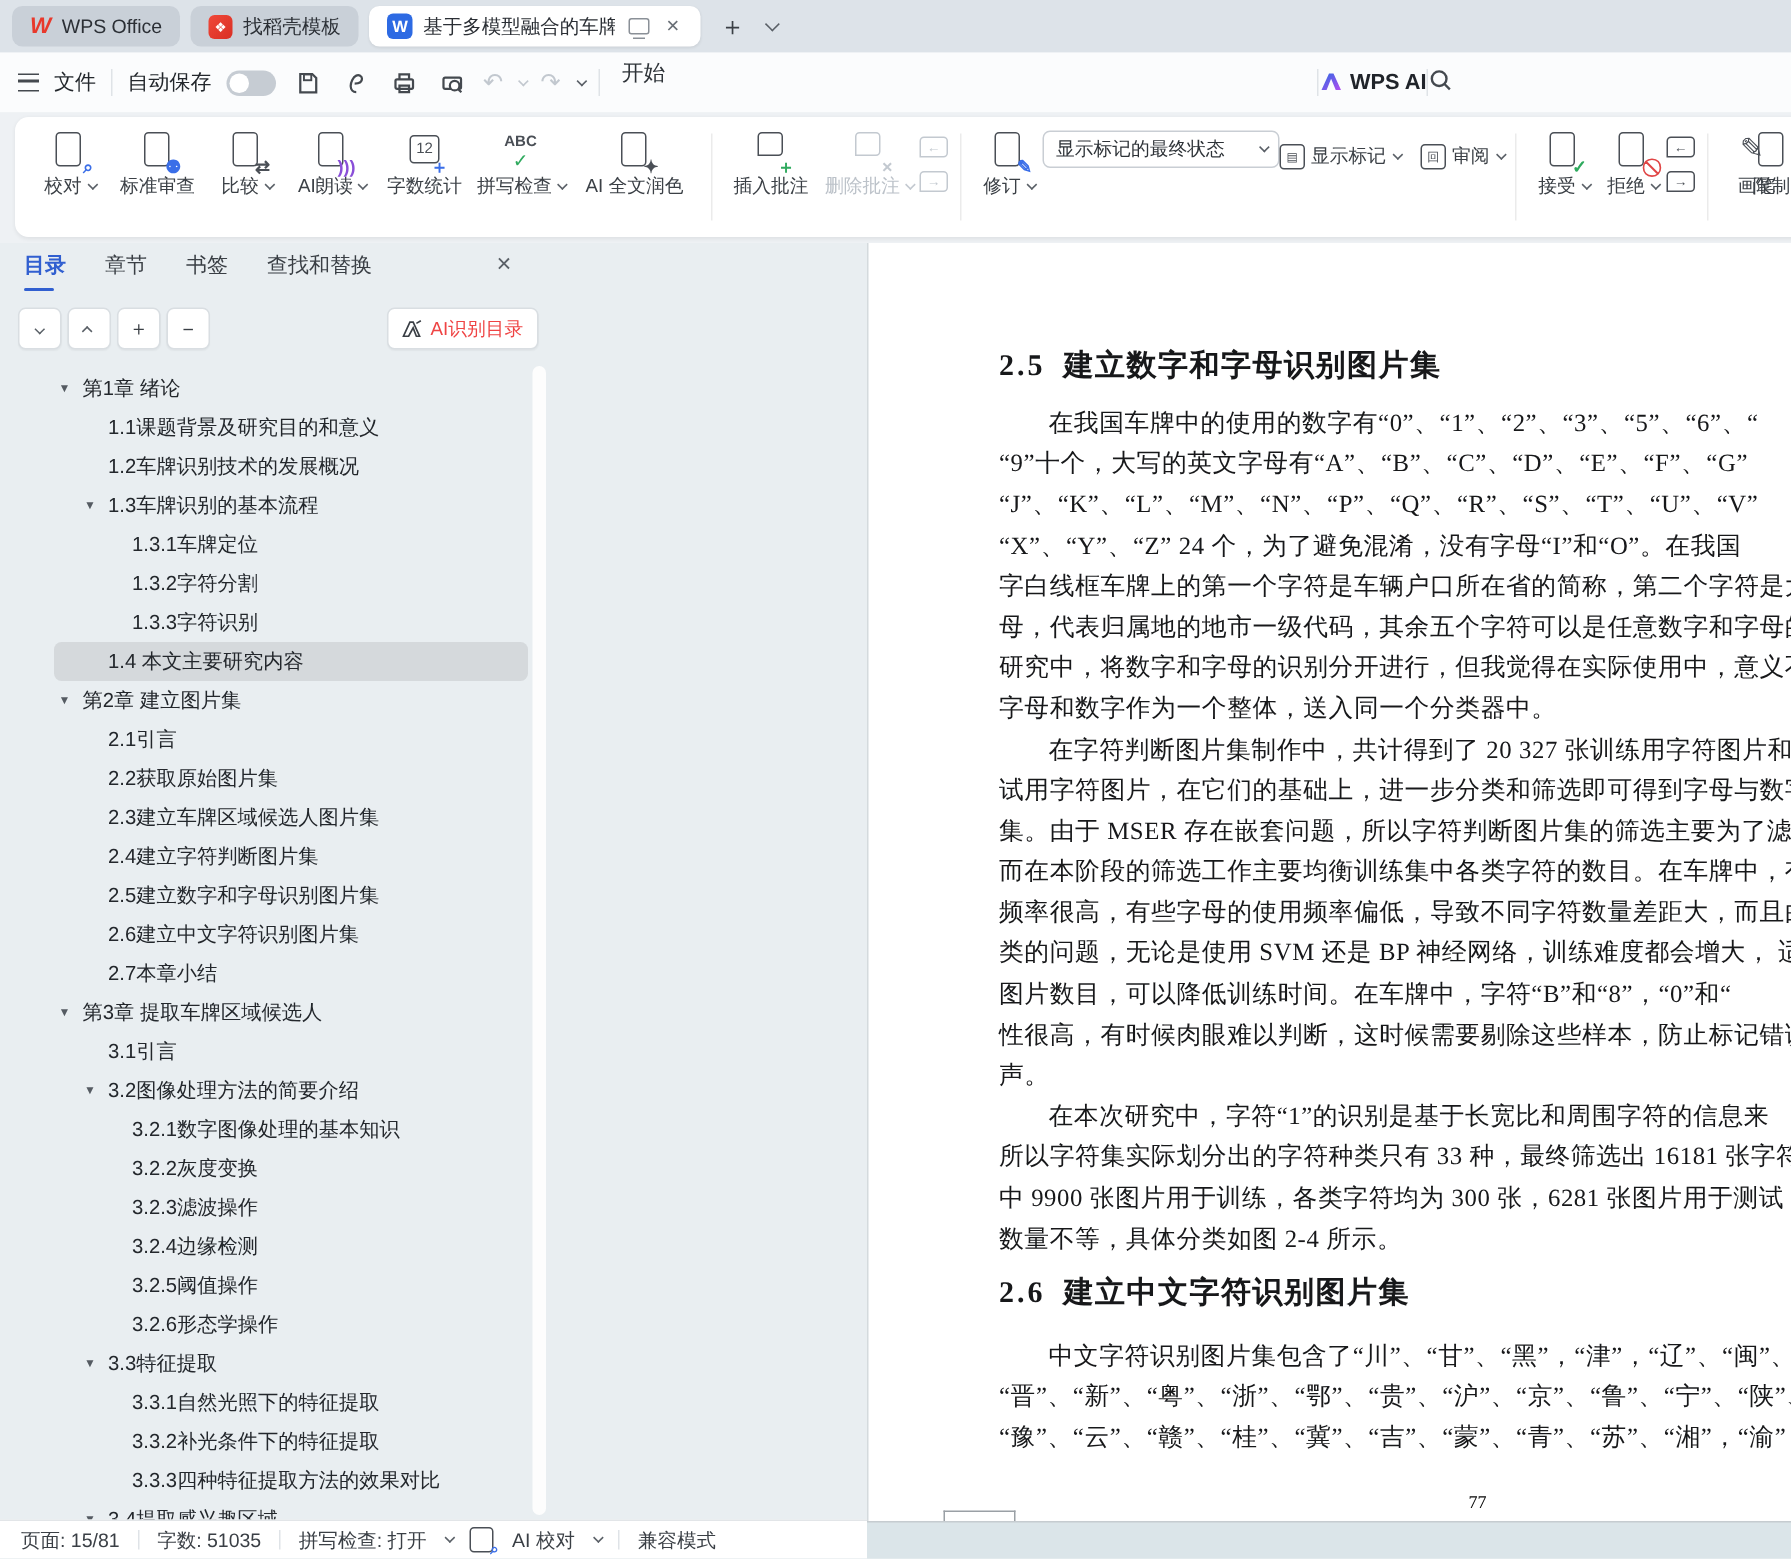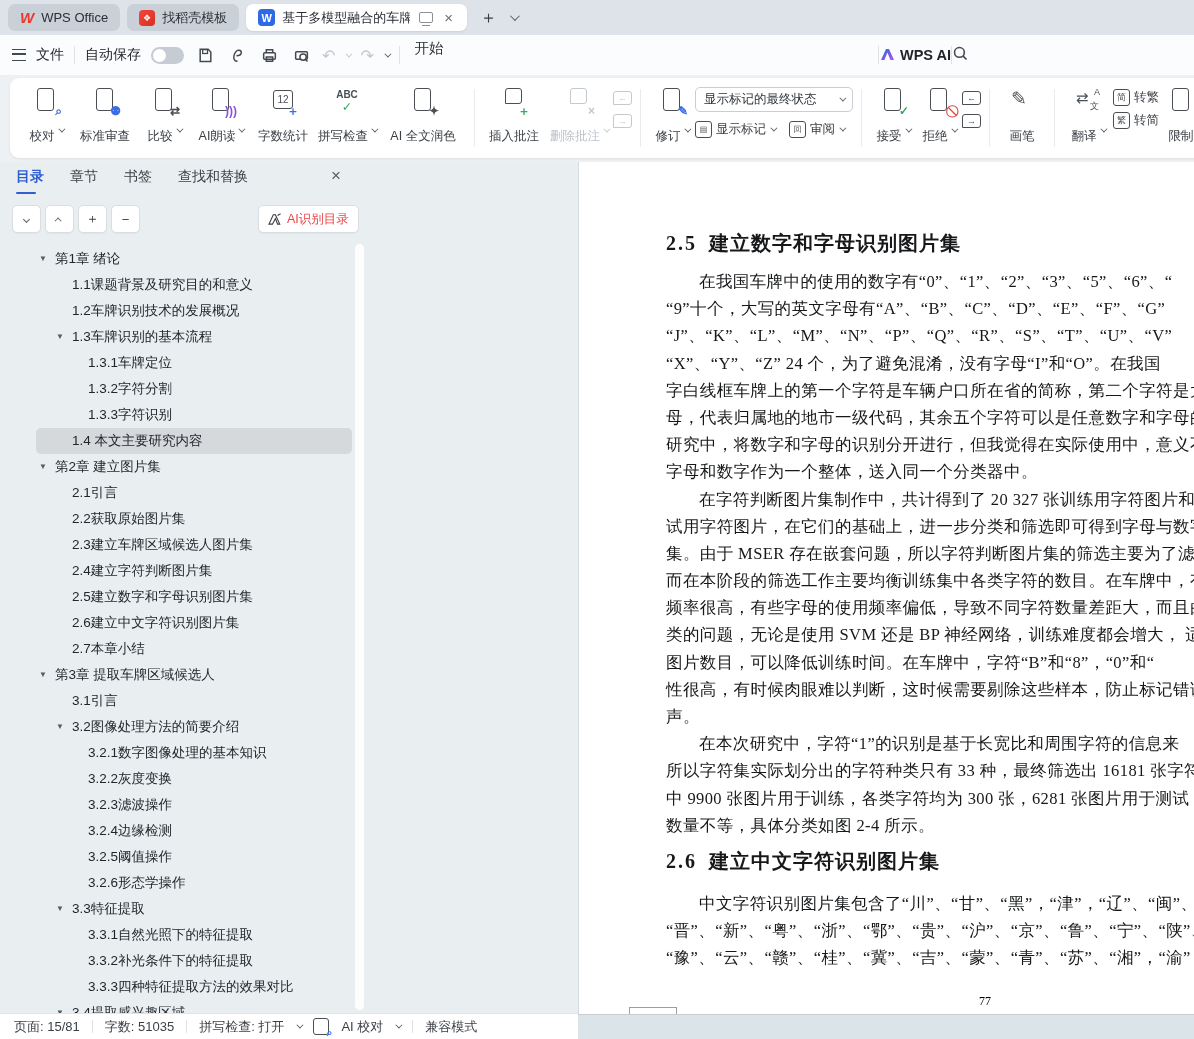--- a/index.html
+++ b/index.html
@@ -40,21 +40,21 @@
   .mtab{position:relative;padding:4px 2px;}
   .mtab.act{color:#315fd0;font-weight:bold;}
   .mtab.act::after{content:"";position:absolute;left:4px;right:4px;bottom:-5px;height:3px;border-radius:2px;background:#315fd0;}
   #menu-right{position:absolute;left:878px;top:0;height:40px;display:flex;align-items:center;font-size:14.5px;}
   .wpsai{display:flex;align-items:center;gap:5px;font-weight:bold;color:#20242a;}
   
   #ribbon{position:absolute;left:0;top:75px;width:1194px;height:87px;background:#eef1f4;}
   #ribbon-card{position:absolute;left:10px;top:3px;width:1200px;height:80px;background:#fff;border-radius:9px;
                box-shadow:0 1px 3px rgba(0,0,0,.07);display:flex;align-items:flex-start;padding:9px 0 0 10px;box-sizing:border-box;}
   .ritem{display:flex;flex-direction:column;align-items:center;gap:3px;font-size:12.5px;color:#3b4046;flex:none;}
-  .rlabel{display:flex;gap:3px;white-space:nowrap;margin-top:12px;}
+  .rlabel{display:flex;align-items:center;gap:3px;white-space:nowrap;}
   .ric{position:relative;width:26px;height:26px;}
   .pg{position:absolute;left:4px;top:1px;width:15px;height:21px;border:1.6px solid #4a4f56;border-radius:3px;}
   .pg.dis{border-color:#c3c9d0;}
   .ac{position:absolute;right:-3px;bottom:-4px;font-size:12px;font-weight:bold;line-height:1;}
   .g{color:#2faa5e}.b{color:#3a6ee8}.p{color:#8a4fd8}.r{color:#e04545}.dis{color:#c3c9d0}
   .rsep{width:1px;height:58px;background:#ebebeb;margin:2px 8px 0 8px;flex:none;}
   .bub{width:17px;height:12px;border:1.6px solid #4a4f56;border-radius:3px 3px 3px 0;position:relative;
        display:flex;align-items:center;justify-content:center;font-size:9px;color:#4a4f56;}
   .bub.dis{border-color:#c3c9d0;color:#c3c9d0;}
   .arcol{display:flex;flex-direction:column;gap:9px;padding-top:4px;}
@@ -302,21 +302,21 @@
   <div class="ritem" style="width:46px">
     <span class="ric">
           <span class="pg"></span>
           <span class="ac b">✎</span>
         </span>
     <span class="rlabel">
           <span>修订</span>
           <span class="crt sm"></span>
         </span>
   </div>
-  <div style="display:flex;flex-direction:column;flex:none;">
+  <div style="display:flex;flex:none;">
     <div class="rsel">
       <span>显示标记的最终状态</span>
           <span class="crt sm"></span>
     </div>
     <div class="rrow">
       <span class="inline-it">
         <span class="mini-ic">▤</span>
         <span>显示标记</span>
             <span class="crt sm"></span>
       </span>

